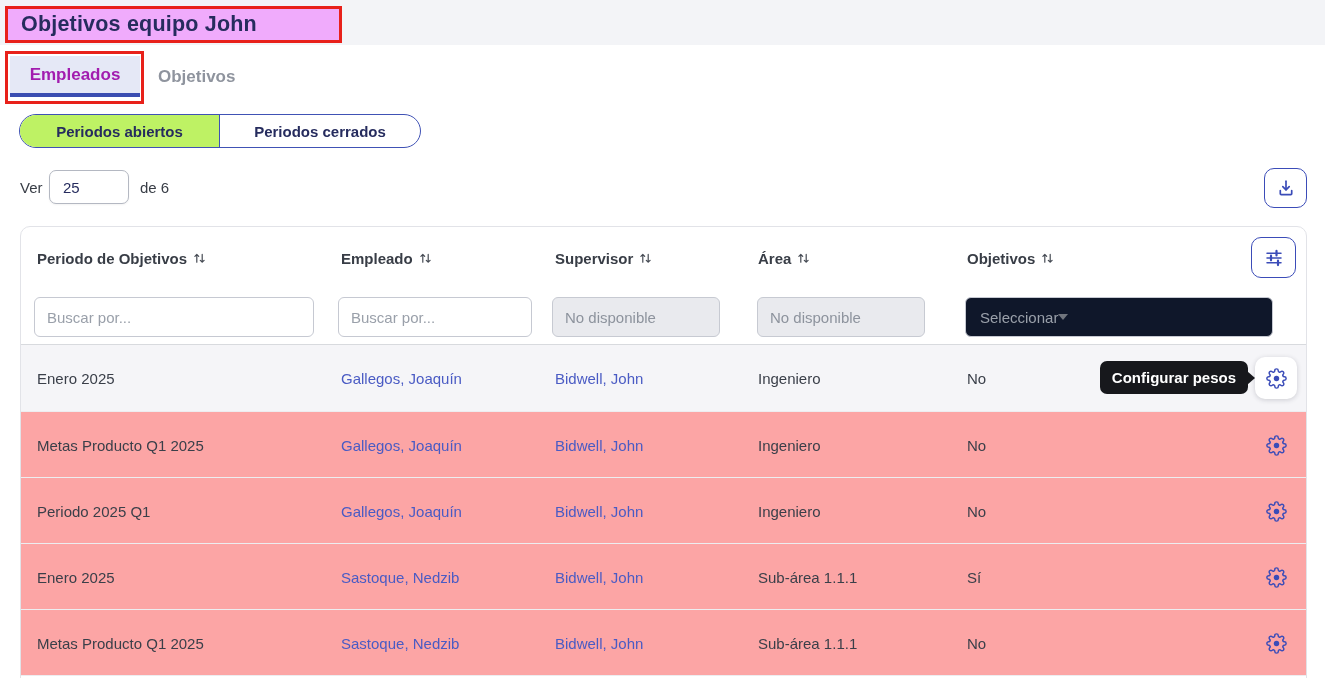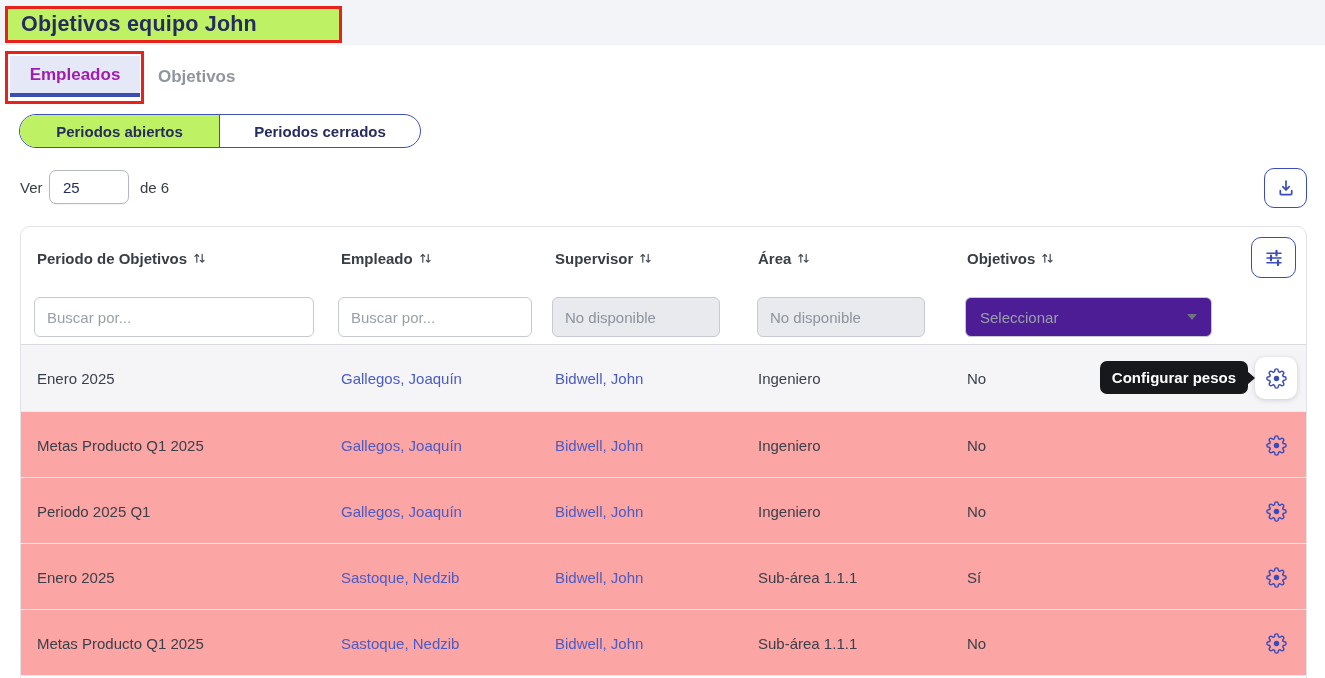--- a/index.html
+++ b/index.html
@@ -1,21 +1,21 @@
 <!DOCTYPE html>
 <html><head>
 <meta charset="utf-8">
 <style>
   * { box-sizing: border-box; margin: 0; padding: 0; }
   body { background:#fff; font-family:"Liberation Sans", sans-serif; }
   .page { position:relative; width:1325px; height:678px; overflow:hidden; background:#fff; }
 
   
   .top-band { position:absolute; left:0; top:0; width:1325px; height:45px; background:#f3f4f7; }
-  .title-box { position:absolute; left:5px; top:6px; width:337px; height:37px; background:#bef264;
+  .title-box { position:absolute; left:5px; top:6px; width:337px; height:37px; background:#f0abfc;
                border:3px solid #e8211a; display:flex; align-items:center; padding-left:13px; z-index:5; }
   .title-box h1 { font-size:21.5px; font-weight:700; color:#262c5e; letter-spacing:.2px; }
 
   
   .tab { position:absolute; top:56px; height:41px; display:flex; align-items:center; justify-content:center;
          font-size:17px; font-weight:600; cursor:pointer; }
   .tab-active { left:10px; width:130px; background:#e5e8f6; color:#a21caf; border-bottom:4px solid #3b4db1; }
   .tab-inactive { left:150px; padding:0 8px; color:#8f949e; }
   .ann-tab { position:absolute; left:5px; top:51px; width:139px; height:53px; border:3px solid #e8211a;
              pointer-events:none; z-index:6; }
@@ -50,22 +50,22 @@
   .c1 { left:16px; } .c2 { left:320px; } .c3 { left:534px; } .c4 { left:737px; } .c5 { left:946px; }
 
   .tfilters { position:relative; height:56px; border-bottom:1px solid #d8dade; }
   .fin { position:absolute; top:8px; height:40px; border:1px solid #c6c9d2; border-radius:6px; background:#fff;
          padding:0 12px; font-size:15px; color:#3a3f49; font-family:"Liberation Sans",sans-serif; outline:none; }
   .fin::placeholder { color:#9aa0aa; opacity:1; }
   .fin:disabled { background:#e9eaee; border-color:#c7cad2; }
   .fin:disabled::placeholder { color:#8d939d; }
   .f1 { left:13px; width:280px; } .f2 { left:317px; width:194px; }
   .f3 { left:531px; width:168px; } .f4 { left:736px; width:168px; }
-  .fsel { position:absolute; top:8px; left:944px; width:247px; height:40px; border:1px solid #c6c9d2; border-radius:6px;
-          background:#4c1d95; display:flex; align-items:center; justify-content:space-between; padding:0 14px;
+  .fsel { position:absolute; top:8px; left:944px; width:308px; height:40px; border:1px solid #c6c9d2; border-radius:6px;
+          background:#0f172a; display:flex; align-items:center; padding:0 14px;
           font-size:15px; color:#9aa0aa; cursor:pointer; }
   .tri { width:0; height:0; border-left:5px solid transparent; border-right:5px solid transparent;
          border-top:6px solid #70757d; }
 
   .trow { position:relative; height:66px; background:#fca5a5; }
   .trow + .trow { border-top:1px solid #ededf0; }
   .tbody::after { content:""; display:block; border-top:1px solid #ededf0; height:10px; }
   .cell { position:absolute; top:0; height:66px; display:flex; align-items:center; font-size:15px; color:#3a3f49; }
   .link { color:#4a5bc4; cursor:pointer; }
   .gear-btn { position:absolute; top:12px; right:9px; width:42px; height:42px; border-radius:10px;

